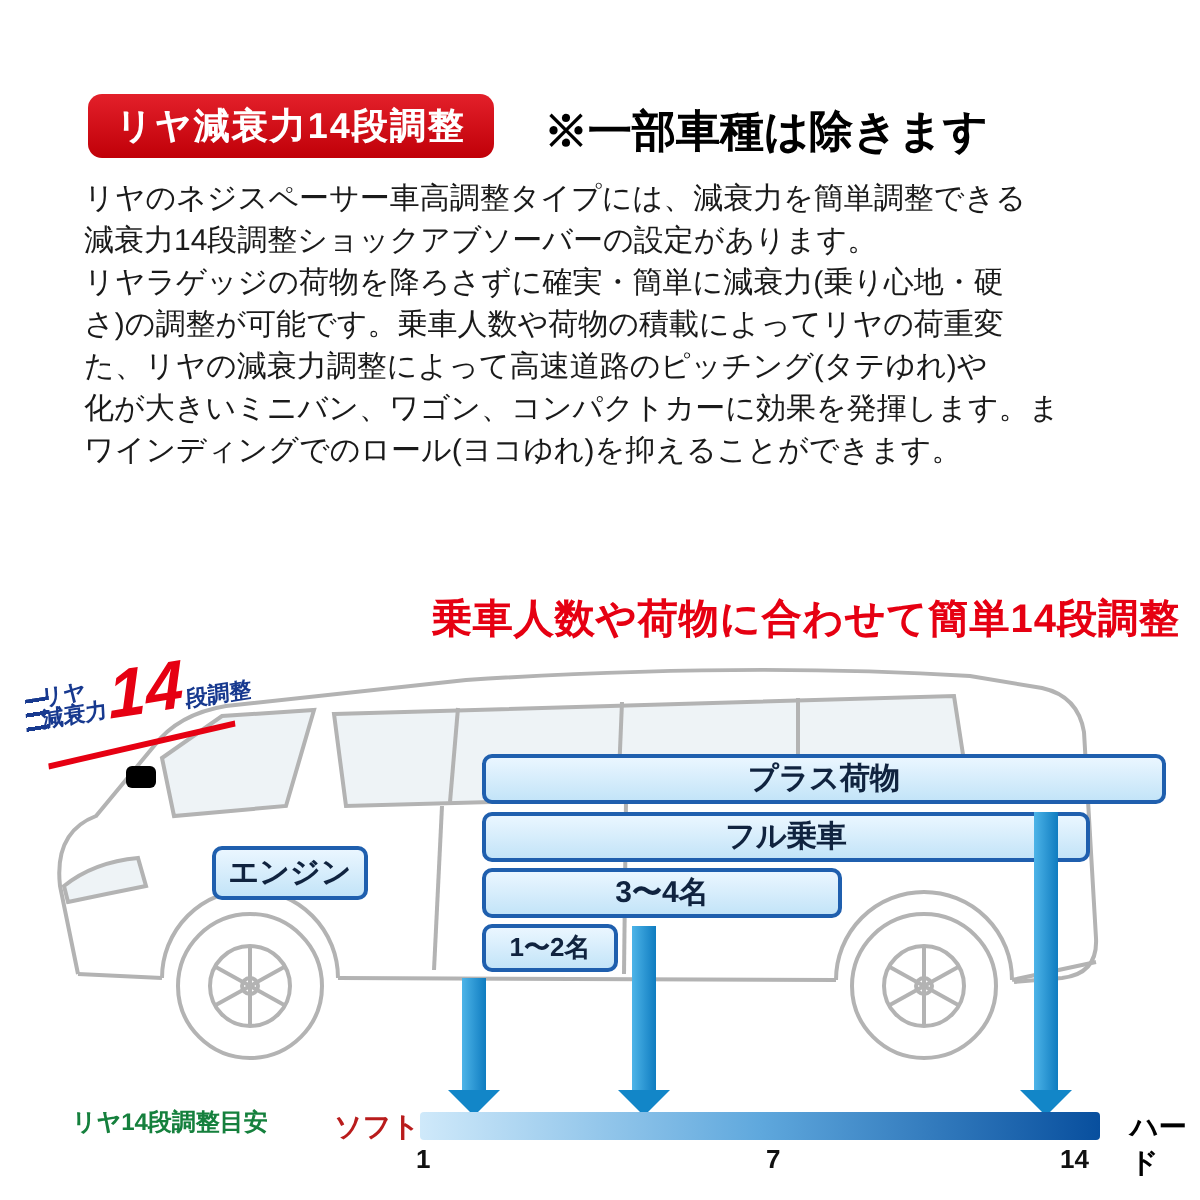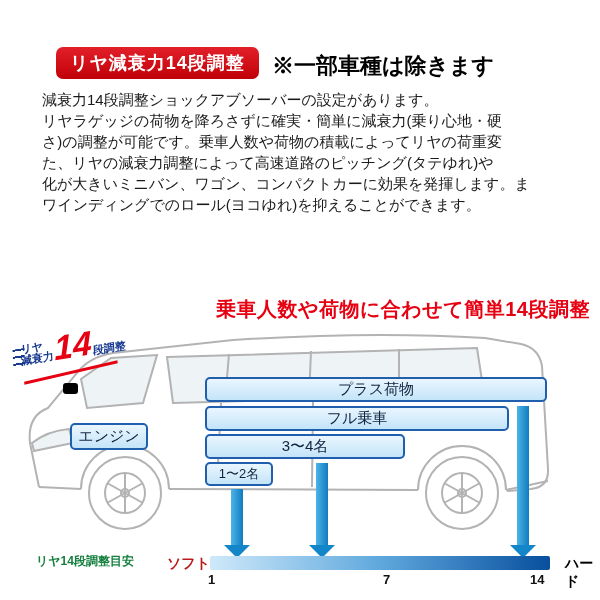--- a/index.html
+++ b/index.html
@@ -1,41 +1,41 @@
 <!DOCTYPE html>
 <html><head>
 <meta charset="utf-8">
 <style>
   html,body{margin:0;padding:0;background:#fff;}
   .canvas{position:relative;width:600px;height:600px;background:#ffffff;overflow:hidden;
           font-family:"Liberation Sans","DejaVu Sans",sans-serif;color:#111;}
   .abs{position:absolute;}
 
-  .title-badge{left:56px;top:47px;background:linear-gradient(#e3202a,#c00008);
+  .title-badge{left:44px;top:47px;background:linear-gradient(#e3202a,#c00008);
 
 
     color:#fff;font-weight:bold;font-size:18px;letter-spacing:1px;
     padding:4px 14px;border-radius:7px;}
   .title-note{left:272px;top:51px;font-family:"Liberation Serif","DejaVu Serif",serif;
     font-weight:bold;font-size:22px;color:#000;}
 
   .body-text{left:42px;top:89px;width:530px;font-size:15px;line-height:21px;color:#1a1a1a;}
   .body-text div{white-space:nowrap;}
 
   .caption-red{right:10px;top:296px;font-size:20px;font-weight:bold;color:#e60012;
     letter-spacing:0.5px;}
 
   .car-svg{left:15px;top:323px;}
   .car-svg path,.car-svg line,.car-svg circle{stroke:#b3b3b3;stroke-width:2;fill:none;}
   .car-svg .glass{fill:#eef3f6;}
 
   .bar{position:absolute;background:linear-gradient(#eaf6ff,#c3e4f8);
     border:2px solid #1f5fae;border-radius:5px;text-align:center;
-    font-weight:normal;font-size:15px;color:#10233f;box-sizing:border-box;
-    display:flex;align-items:center;justify-content:center;}
+    font-weight:bold;font-size:15px;color:#10233f;box-sizing:border-box;
+    display:flex;align-items:center;justify-content:center;margin-left:36px;}
   .bar-sm{font-size:13px;}
 
   .arrow{position:absolute;width:12px;background:linear-gradient(to right,#4db4e8,#0f7cc0);}
   .arrow::after{content:"";position:absolute;bottom:-12px;left:-7px;width:0;height:0;
     border-left:13px solid transparent;border-right:13px solid transparent;
     border-top:13px solid #1286c8;}
 
   .scale-bar{left:210px;top:556px;width:340px;height:14px;border-radius:2px;
     background:linear-gradient(to right,#cfe9fa,#5fa8dd,#084f9e);}
   .scale-title{left:36px;top:553px;font-size:12px;font-weight:bold;color:#15803d;}
@@ -56,20 +56,21 @@
 </style>
 </head>
 <body>
 
 <div class="canvas">
 
   <div class="abs title-badge">リヤ減衰力14段調整</div>
   <div class="abs title-note">※一部車種は除きます</div>
 
   <div class="abs body-text">
+    <div>リヤのネジスペーサー車高調整タイプには、減衰力を簡単調整できる</div>
     <div>減衰力14段調整ショックアブソーバーの設定があります。</div>
     <div>リヤラゲッジの荷物を降ろさずに確実・簡単に減衰力(乗り心地・硬</div>
     <div>さ)の調整が可能です。乗車人数や荷物の積載によってリヤの荷重変</div>
     <div>た、リヤの減衰力調整によって高速道路のピッチング(タテゆれ)や</div>
     <div>化が大きいミニバン、ワゴン、コンパクトカーに効果を発揮します。ま</div>
     <div>ワインディングでのロール(ヨコゆれ)を抑えることができます。</div>
   </div>
 
   <div class="abs caption-red">乗車人数や荷物に合わせて簡単14段調整</div>
 
@@ -107,21 +108,21 @@
     <div class="logo-lines"></div>
     <span class="logo-small"><span>リヤ</span><br>
       <span>減衰力</span></span><span class="logo-num">14</span><span class="logo-suffix">段調整</span>
     <div class="logo-swoosh"></div>
   </div>
 
   <div class="bar" style="left:70px;top:423px;width:78px;height:27px;">エンジン</div>
 
   <div class="bar" style="left:205px;top:377px;width:342px;height:25px;">プラス荷物</div>
   <div class="bar" style="left:205px;top:406px;width:304px;height:25px;">フル乗車</div>
-  <div class="bar" style="left:205px;top:434px;width:200px;height:25px;">3〜4名</div>
+  <div class="bar" style="left:205px;top:434px;width:180px;height:25px;">3〜4名</div>
   <div class="bar bar-sm" style="left:205px;top:462px;width:68px;height:24px;">1〜2名</div>
 
   <div class="arrow" style="left:231px;top:489px;height:57px;"></div>
   <div class="arrow" style="left:316px;top:463px;height:83px;"></div>
   <div class="arrow" style="left:517px;top:406px;height:140px;"></div>
 
   <div class="abs scale-title">リヤ14段調整目安</div>
   <div class="abs scale-soft">ソフト</div>
   <div class="abs scale-bar"></div>
   <div class="abs scale-hard">ハード</div>

